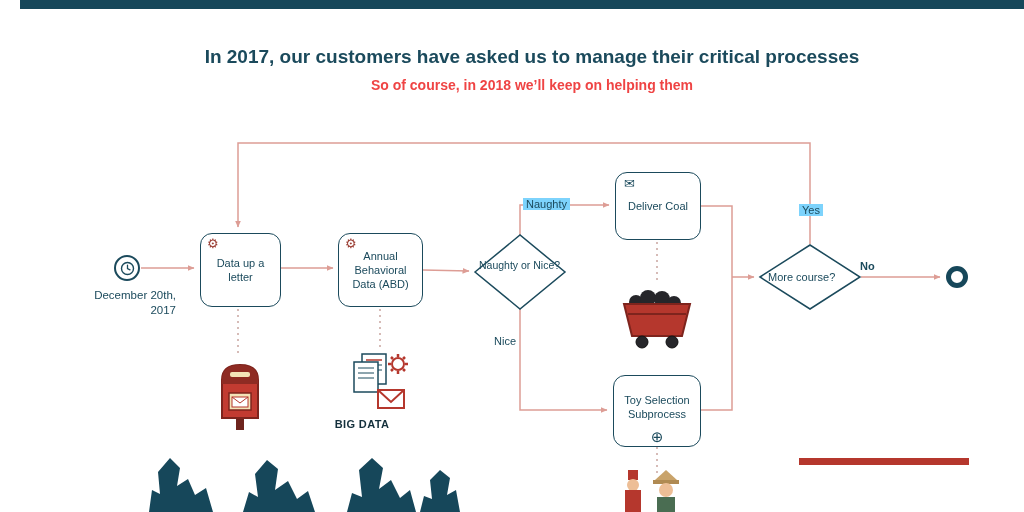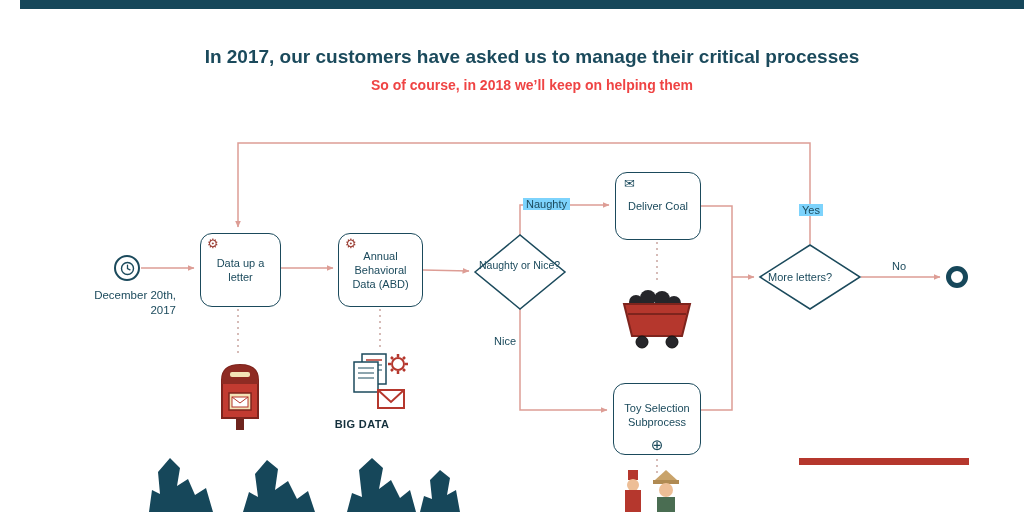--- a/index.html
+++ b/index.html
@@ -96,32 +96,32 @@
   <div class="node" style="left:318px;top:233px;width:85px;height:74px;">
     <span class="task-icon">⚙</span>
     <span>Annual Behavioral Data (ABD)</span>
   </div>
 
   <div class="node" style="left:595px;top:172px;width:86px;height:68px;">
     <span class="mail-icon">✉</span>
     <span>Deliver Coal</span>
   </div>
 
-  <div class="node" style="left:593px;top:383px;width:88px;height:72px;padding-bottom:12px;">
+  <div class="node" style="left:593px;top:375px;width:88px;height:72px;padding-bottom:12px;">
     <span>Toy Selection Subprocess</span>
     <span class="sub-icon">⊕</span>
   </div>
 
   <div class="diamond-label" style="left:459px;top:259px;width:82px;">Naughty or Nice?</div>
-  <div class="diamond-label" style="left:748px;top:271px;width:84px;font-size:11px;">More letters?</div>
+  <div class="diamond-label" style="left:748px;top:271px;width:84px;font-size:11px;">More course?</div>
 
   <div class="edge-label onLine" style="left:503px;top:198px;">Naughty</div>
   <div class="edge-label" style="left:474px;top:335px;">Nice</div>
   <div class="edge-label onLine" style="left:779px;top:204px;">Yes</div>
-  <div class="edge-label" style="left:872px;top:260px;">No</div>
+  <div class="edge-label" style="left:840px;top:260px;font-weight:bold;">No</div>
 
   <div class="end-event"></div>
 
   <svg class="illus" style="left:196px;top:360px;" width="48" height="70" viewBox="0 0 48 70">
     <rect x="20" y="56" width="8" height="14" fill="#6e241d"></rect>
     <path d="M6 20 Q6 5 24 5 Q42 5 42 20 L42 58 L6 58 Z" fill="#c23b31" stroke="#7e241d" stroke-width="2"></path>
     <path d="M6 20 Q6 5 24 5 Q42 5 42 20 L42 24 L6 24 Z" fill="#8e2b23"></path>
     <rect x="14" y="12" width="20" height="5" rx="2" fill="#f3e3b8"></rect>
     <rect x="13" y="33" width="22" height="17" fill="#f3e3b8" stroke="#7e241d" stroke-width="1.5"></rect>
     <rect x="16" y="37" width="16" height="10" fill="#ffffff" stroke="#b5372d" stroke-width="1"></rect>

